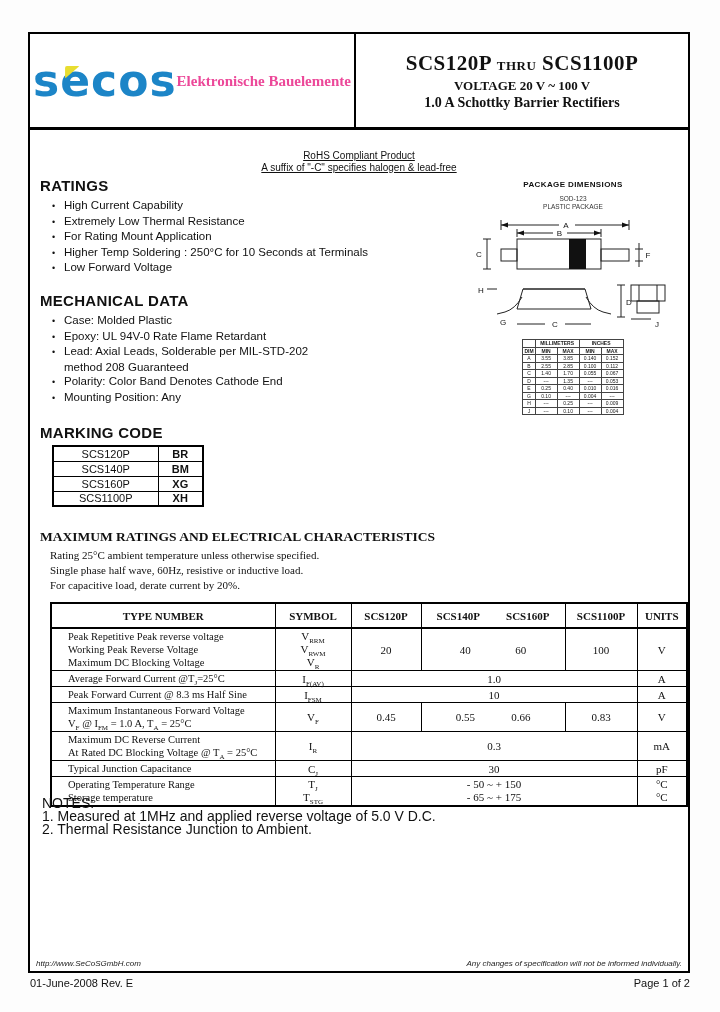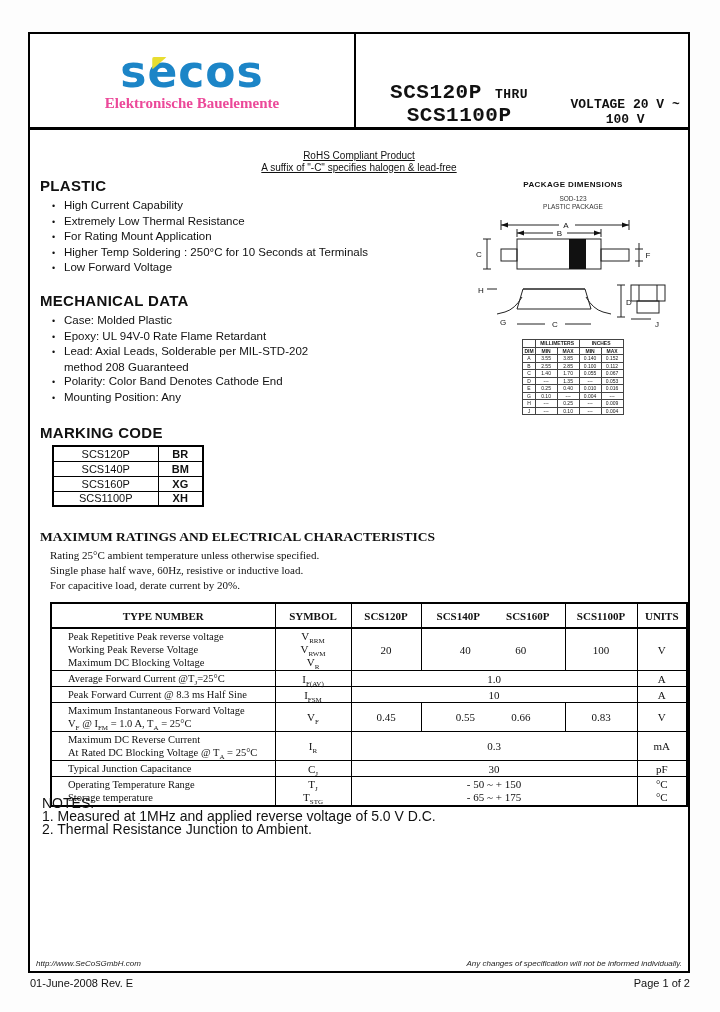--- a/index.html
+++ b/index.html
@@ -2,25 +2,25 @@
 <html><head>
 <meta charset="utf-8">
 <style>
   * { margin:0; padding:0; box-sizing:border-box; }
   body { background:#e8e8e8; font-family:"Liberation Sans", sans-serif; color:#111; }
   .page { position:relative; width:720px; height:1012px; background:#fdfdfd; margin:0 auto; overflow:hidden; }
   .frame { position:absolute; left:28px; top:32px; width:662px; height:941px; border:2px solid #000; background:#fff; }
 
   
   .header { position:absolute; left:0; top:0; width:100%; height:96px; border-bottom:3px solid #000; display:flex; }
-  .header-left { width:326px; border-right:2px solid #000; display:flex; flex-direction:column; align-items:center; justify-content:center; }
+  .header-left { width:326px; border-right:2px solid #000; display:flex; flex-direction:row; align-items:center; justify-content:center; }
   .logo-word { position:relative; font-family:"DejaVu Sans", sans-serif; font-weight:800; font-size:44px; line-height:1; color:#1c85c7; letter-spacing:1px; }
   .logo-wedge { position:absolute; left:32px; top:7px; width:15px; height:13px; background:#e8dd30; clip-path:polygon(0 0, 100% 0, 0 100%); border-radius:2px; }
   .logo-sub { font-family:"Liberation Serif", serif; font-weight:bold; font-size:15px; margin-top:1px; color:#ec4899; }
-  .header-right { flex:1; display:flex; flex-direction:row; align-items:flex-end; justify-content:center; font-family:Liberation Mono, monospace; font-weight:bold; text-align:center; }
+  .header-right { flex:1; display:flex; flex-direction:column; align-items:center; justify-content:center; font-family:Liberation Serif, serif; font-weight:bold; text-align:center; }
   .title-1 { font-size:21px; letter-spacing:0.5px; }
   .title-thru { font-size:13px; }
   .title-2 { font-size:13px; margin-top:2px; }
   .title-3 { font-size:14px; margin-top:1px; }
 
   
   .rohs { position:absolute; top:116px; left:0; right:0; text-align:center; font-size:10px; line-height:12px; }
   .rohs div { text-decoration:underline; }
 
   
@@ -86,30 +86,31 @@
         </div>
         <div class="logo-sub">Elektronische Bauelemente</div>
       </div>
       <div class="header-right">
         <div class="title-1">
           <span>SCS120P</span>
           <span class="title-thru">THRU</span>
           <span>SCS1100P</span>
         </div>
         <div class="title-2">VOLTAGE 20 V ~ 100 V</div>
+        <div class="title-3">1.0 A Schottky Barrier Rectifiers</div>
       </div>
     </div>
 
     <div class="rohs">
       <div>RoHS Compliant Product</div>
       <div>A suffix of "-C" specifies halogen &amp; lead-free</div>
     </div>
 
     <div class="features">
-      <div class="sec-h">PLASTIC</div>
+      <div class="sec-h">RATINGS</div>
       <div class="blist">
         <div class="bi">
             <span class="bullet">•</span>
             <span>High Current Capability</span>
           </div>
         <div class="bi">
             <span class="bullet">•</span>
             <span>Extremely Low Thermal Resistance</span>
           </div>
         <div class="bi">

